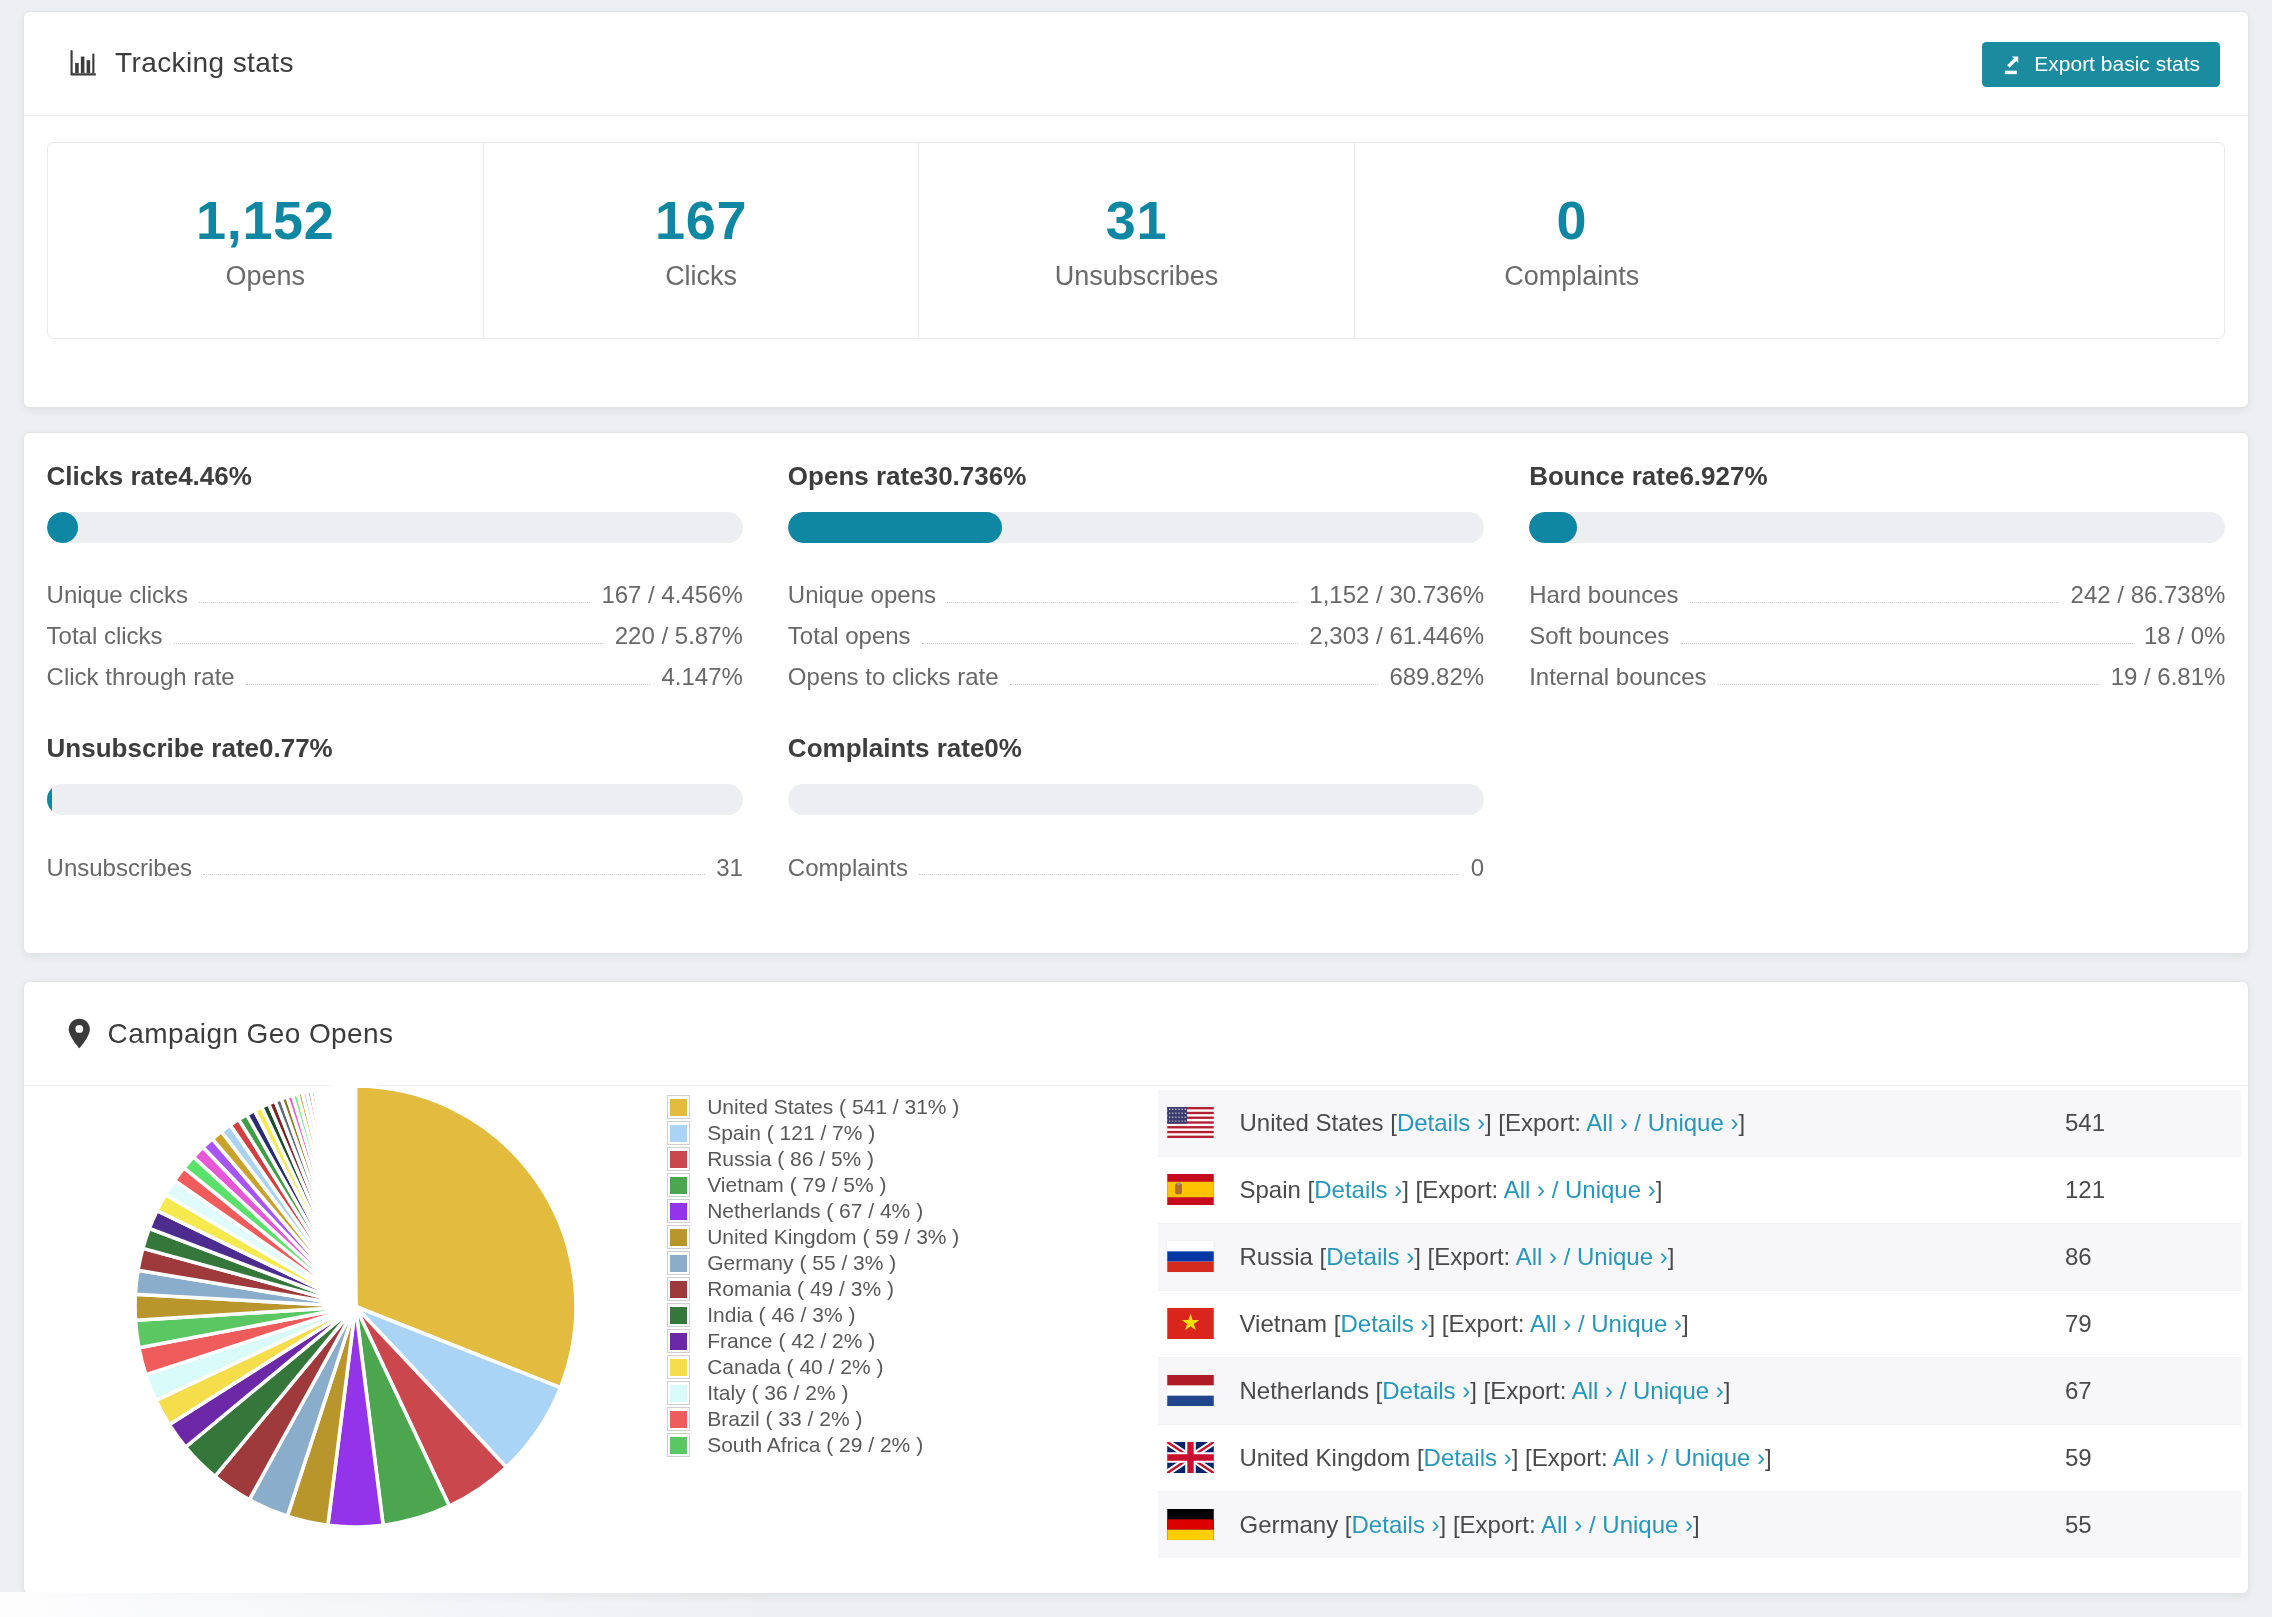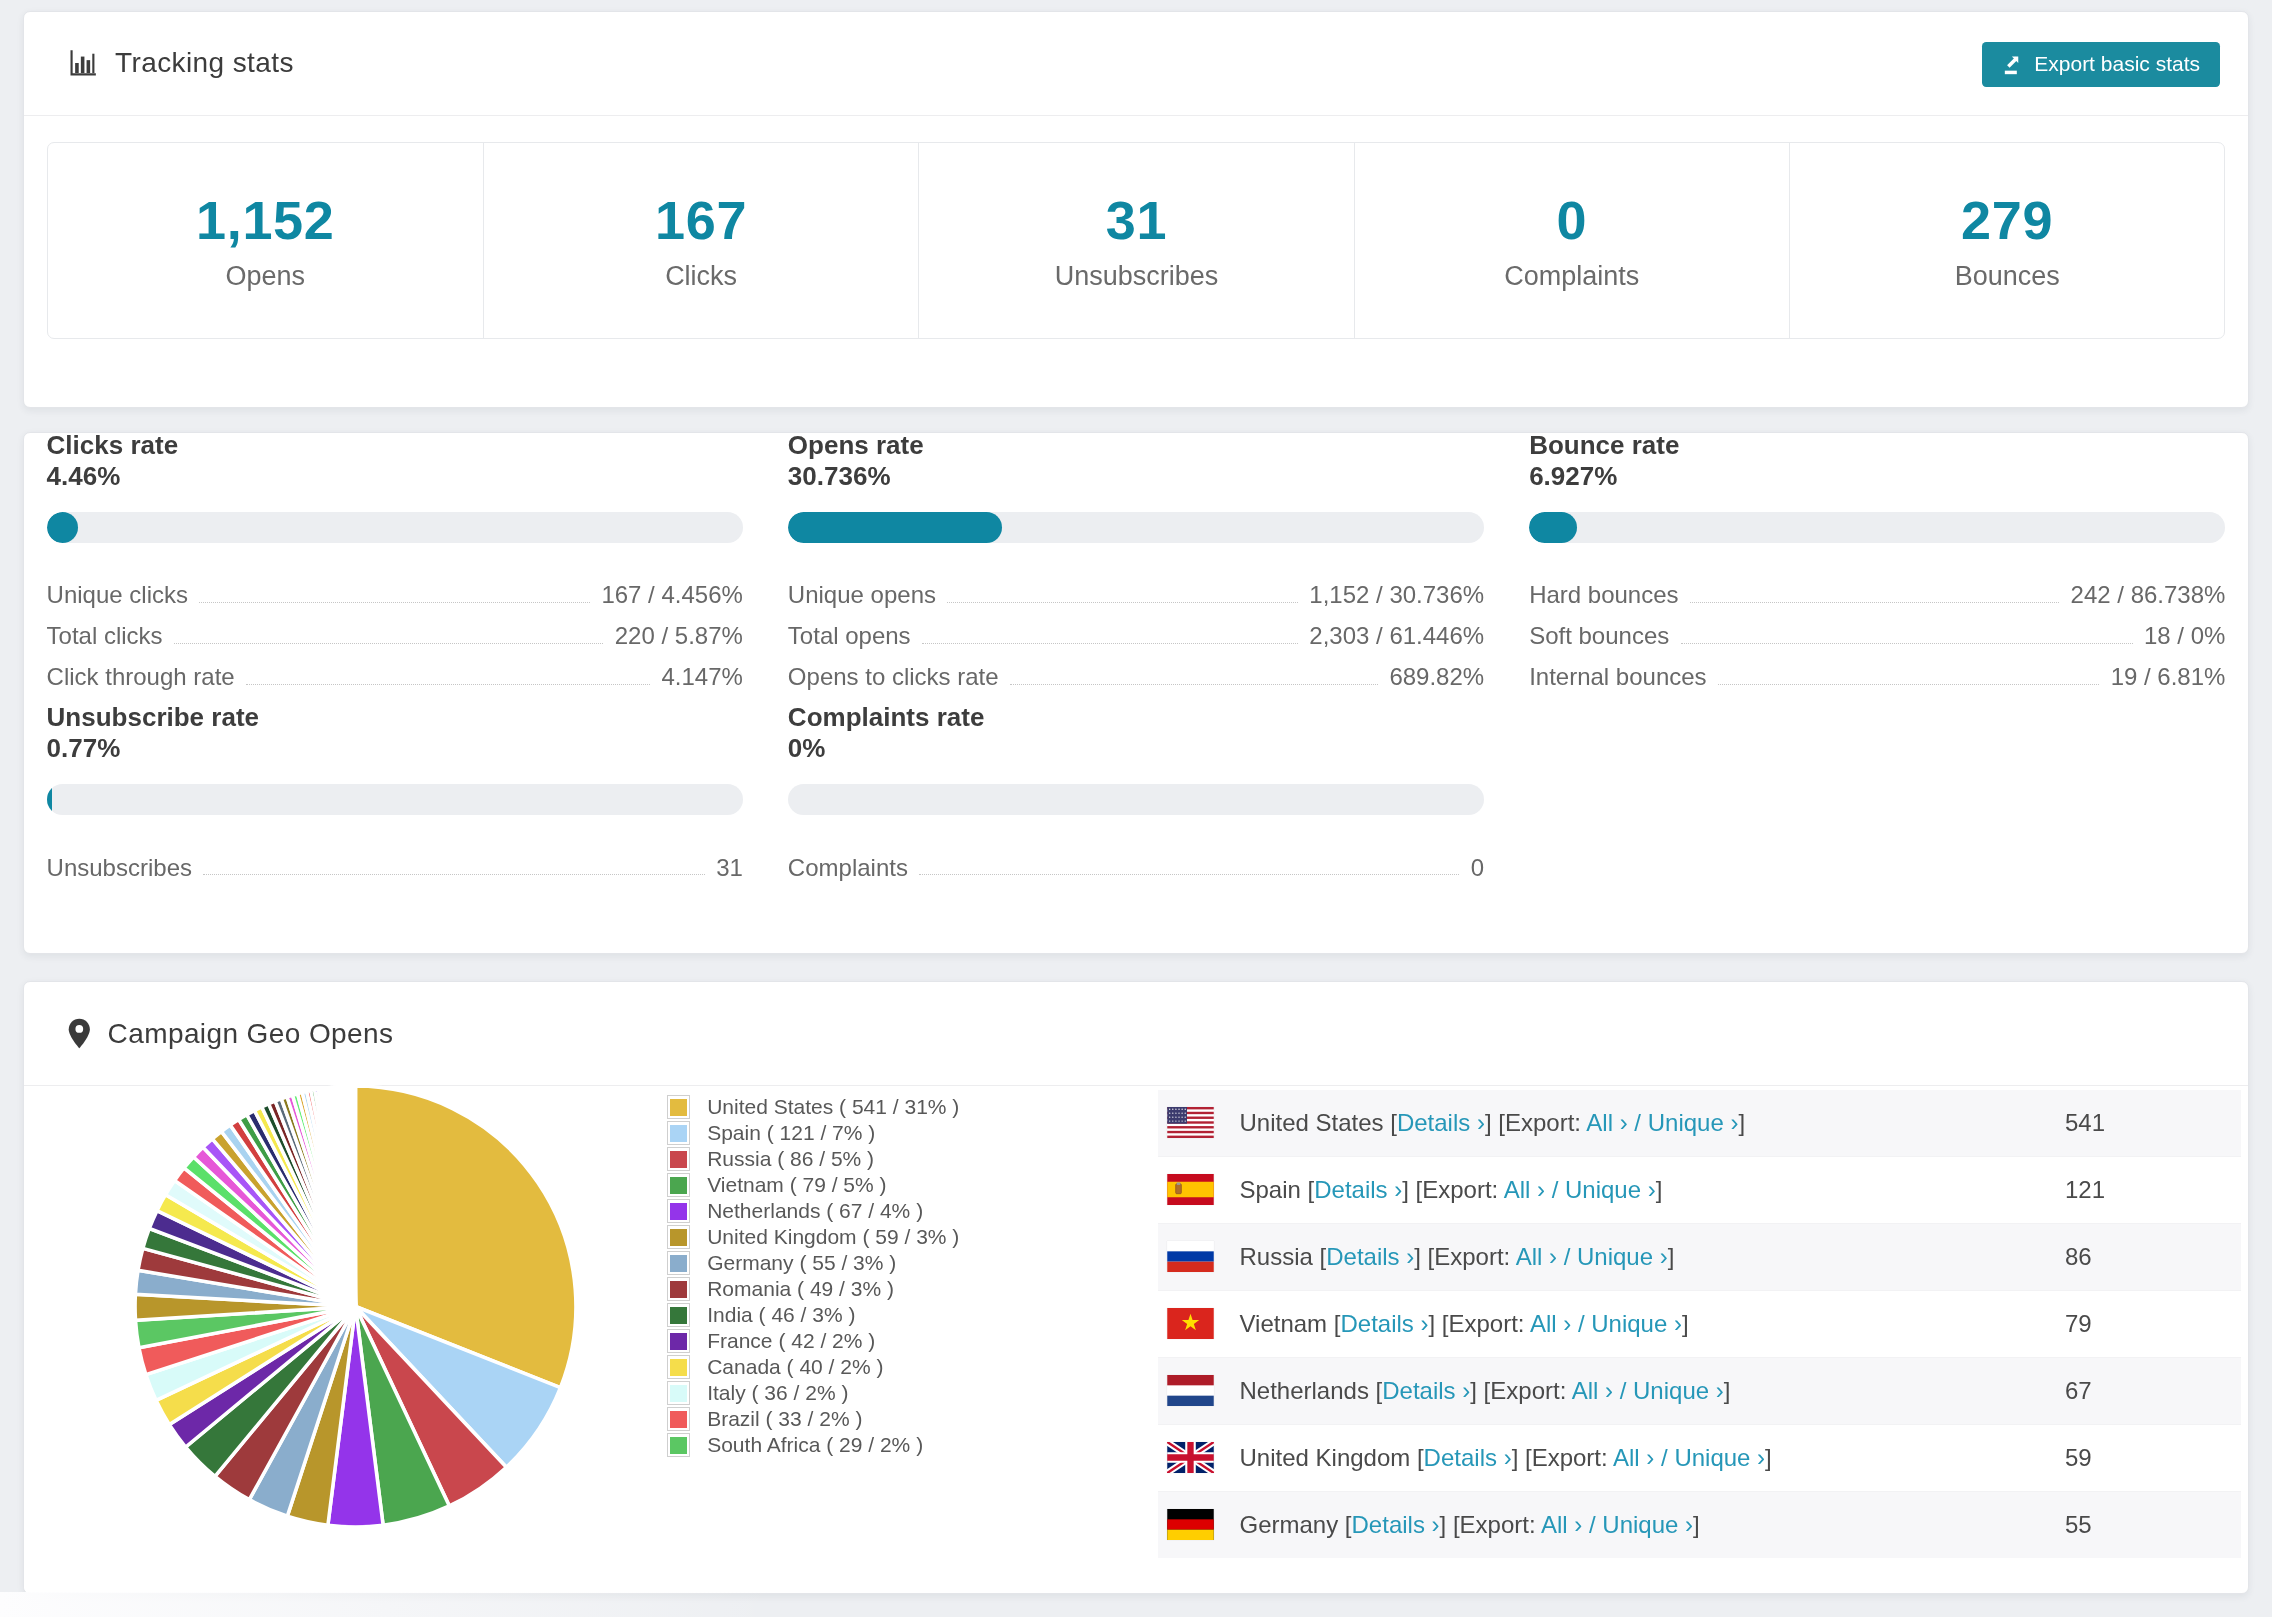--- a/index.html
+++ b/index.html
@@ -45,21 +45,21 @@
   }
   .summary-cell:first-child{border-left:none;}
   .summary-value{font-size:54px;font-weight:700;color:#0f87a2;letter-spacing:0.7px;}
   .summary-label{font-size:27px;color:#6a6a6a;}
 
   
   .rates-grid{
     display:grid;grid-template-columns:repeat(3,1fr);
     column-gap:45px;row-gap:42px;padding:28px 22.6px 0;
   }
-  .rate-head{display:flex;justify-content:flex-end;align-items:baseline;height:31px;flex-direction:column;}
+  .rate-head{display:flex;justify-content:flex-start;align-items:baseline;height:31px;}
   .rate-title,.rate-value{font-size:26px;font-weight:700;color:#3d3d3d;}
   .rate-bar{margin-top:20px;height:31px;border-radius:15.5px;background:#eceef1;position:relative;overflow:hidden;}
   .rate-fill{position:absolute;left:0;top:0;bottom:0;background:#0f87a2;border-radius:15.5px;}
   .rate-rows{margin-top:25.4px;}
   .rate-row{display:flex;align-items:flex-end;font-size:24px;color:#686868;height:41px;}
   .rate-row .leader{flex:1;border-bottom:1.4px dotted #c6c6c6;margin:0 11.3px 6.4px;}
   .rate-row .lab,.rate-row .val{white-space:nowrap;}
 
   
   .geo-content{position:relative;height:507px;}
@@ -129,24 +129,20 @@
           <div class="summary-value">167</div>
           <div class="summary-label">Clicks</div>
         </div>
         <div class="summary-cell">
           <div class="summary-value">31</div>
           <div class="summary-label">Unsubscribes</div>
         </div>
         <div class="summary-cell">
           <div class="summary-value">0</div>
           <div class="summary-label">Complaints</div>
-        </div>
-        <div class="summary-cell">
-          <div class="summary-value">279</div>
-          <div class="summary-label">Bounces</div>
         </div>
       </div>
   </section>
 
   <section class="card" id="card-rates">
     <div class="rates-grid" id="ratesGrid">
         <div class="rate-block">
           <div class="rate-head">
             <span class="rate-title">Clicks rate</span>
             <span class="rate-value">4.46%</span>

